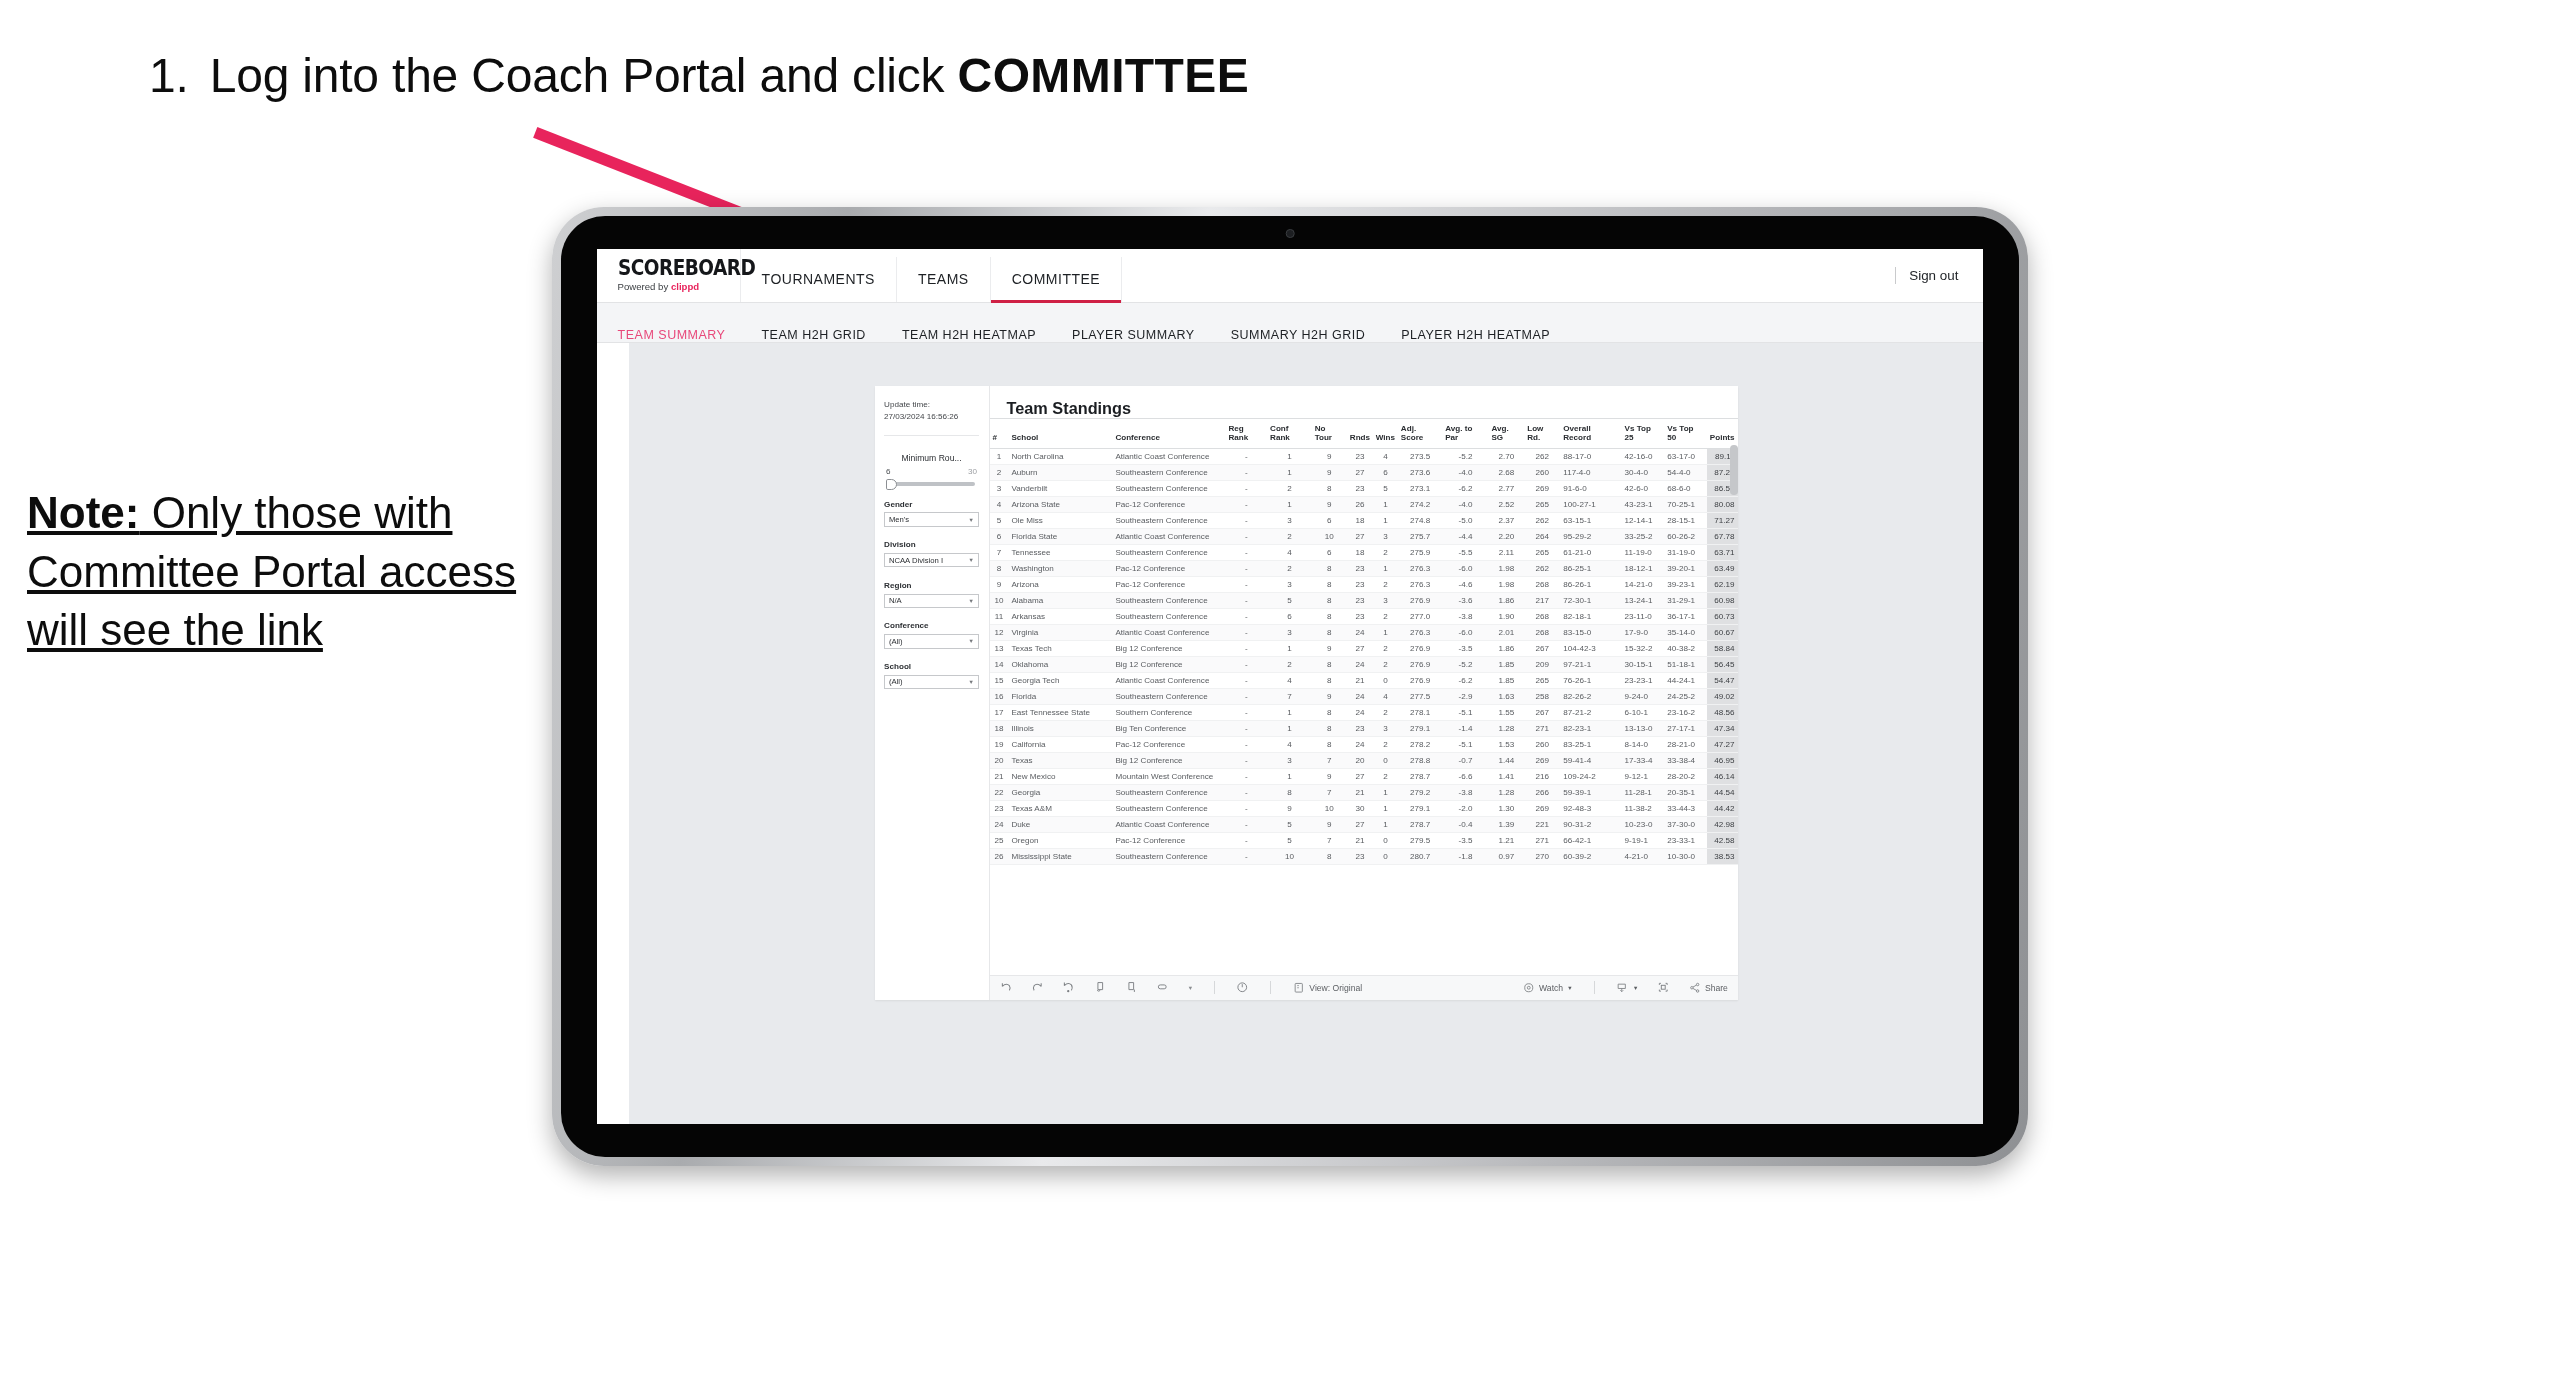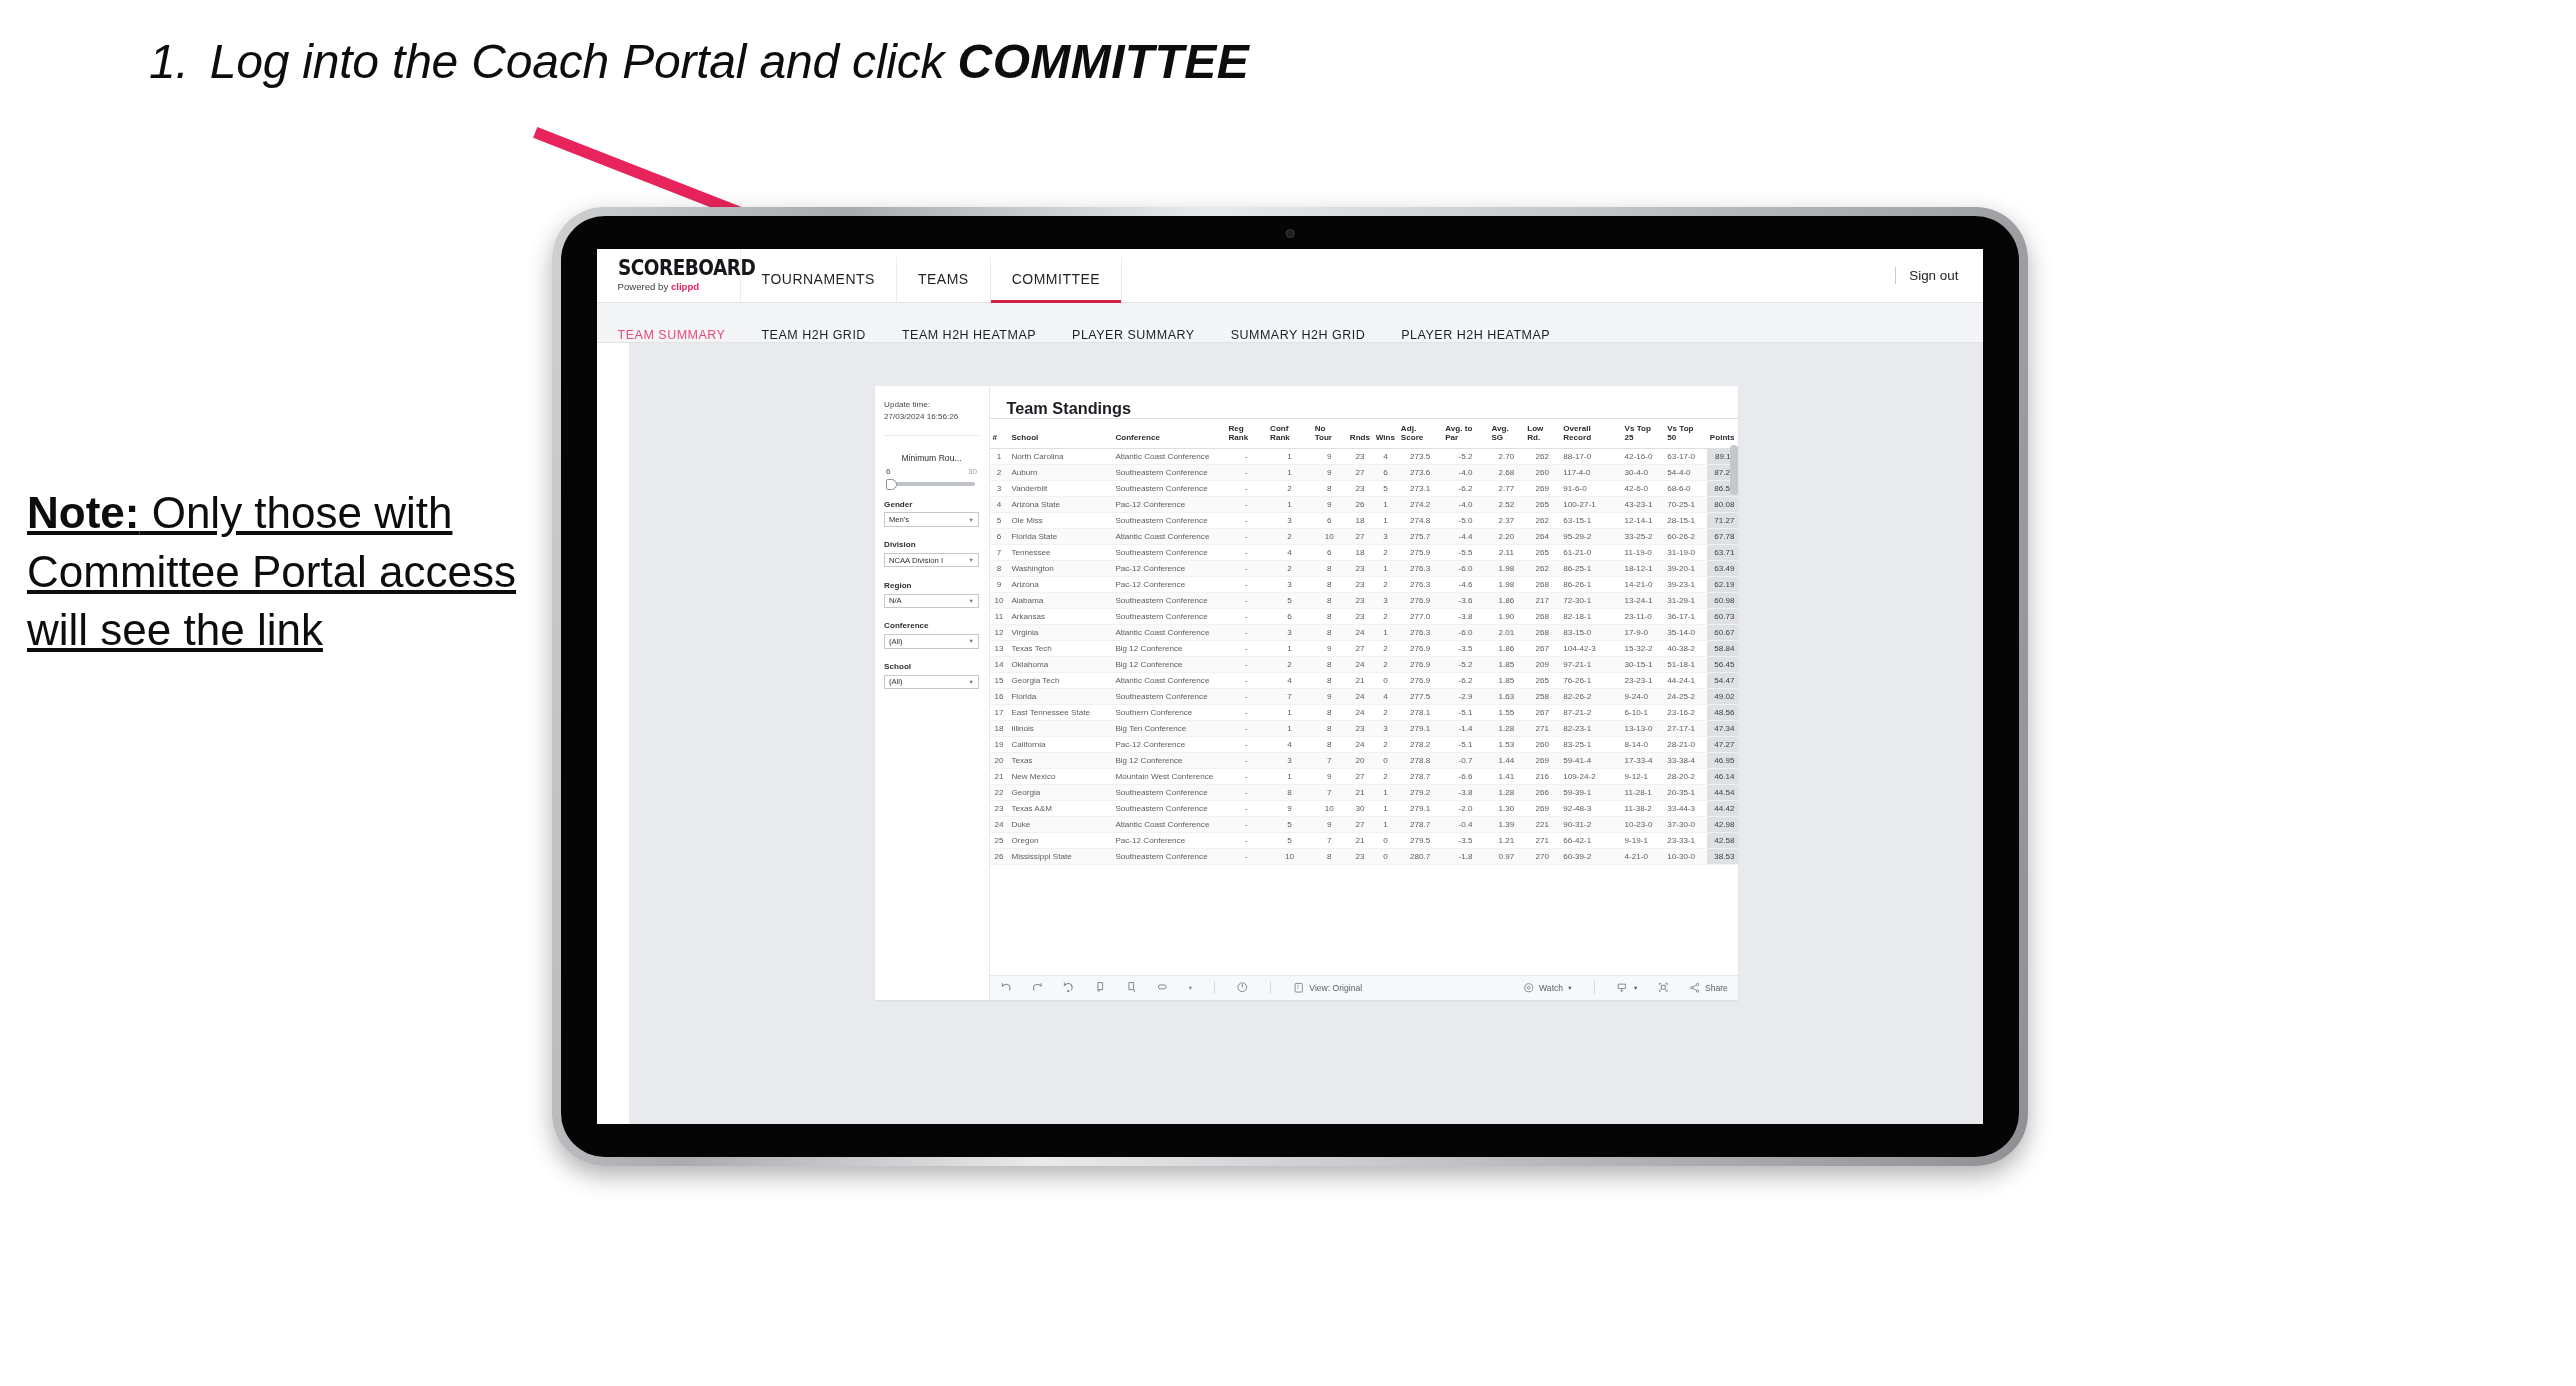--- a/index.html
+++ b/index.html
@@ -8,23 +8,23 @@
   body {
     width:2576px; height:1386px;
     background:#ffffff;
     font-family:"Liberation Sans", sans-serif;
     overflow:hidden;
     position:relative;
   }
 
   
   #slide-heading {
-    position:absolute; left:149px; top:34px;
+    position:absolute; left:149px; top:48px;
     font-size:48px; color:#0d0d0d; font-weight:400;
-    letter-spacing:-0.2px; white-space:nowrap;font-style:italic;
+    letter-spacing:-0.2px; white-space:nowrap;
   }
   #slide-heading .num { margin-right:21px; }
   #slide-heading .strong { font-weight:700; letter-spacing:0.4px; }
 
   #note-block {
     position:absolute; left:27px; top:484px;
     width:499px;
     font-size:44px; line-height:1.33; color:#0d0d0d;text-decoration:underline;
   }
   #note-block .note-label { font-weight:700; }

